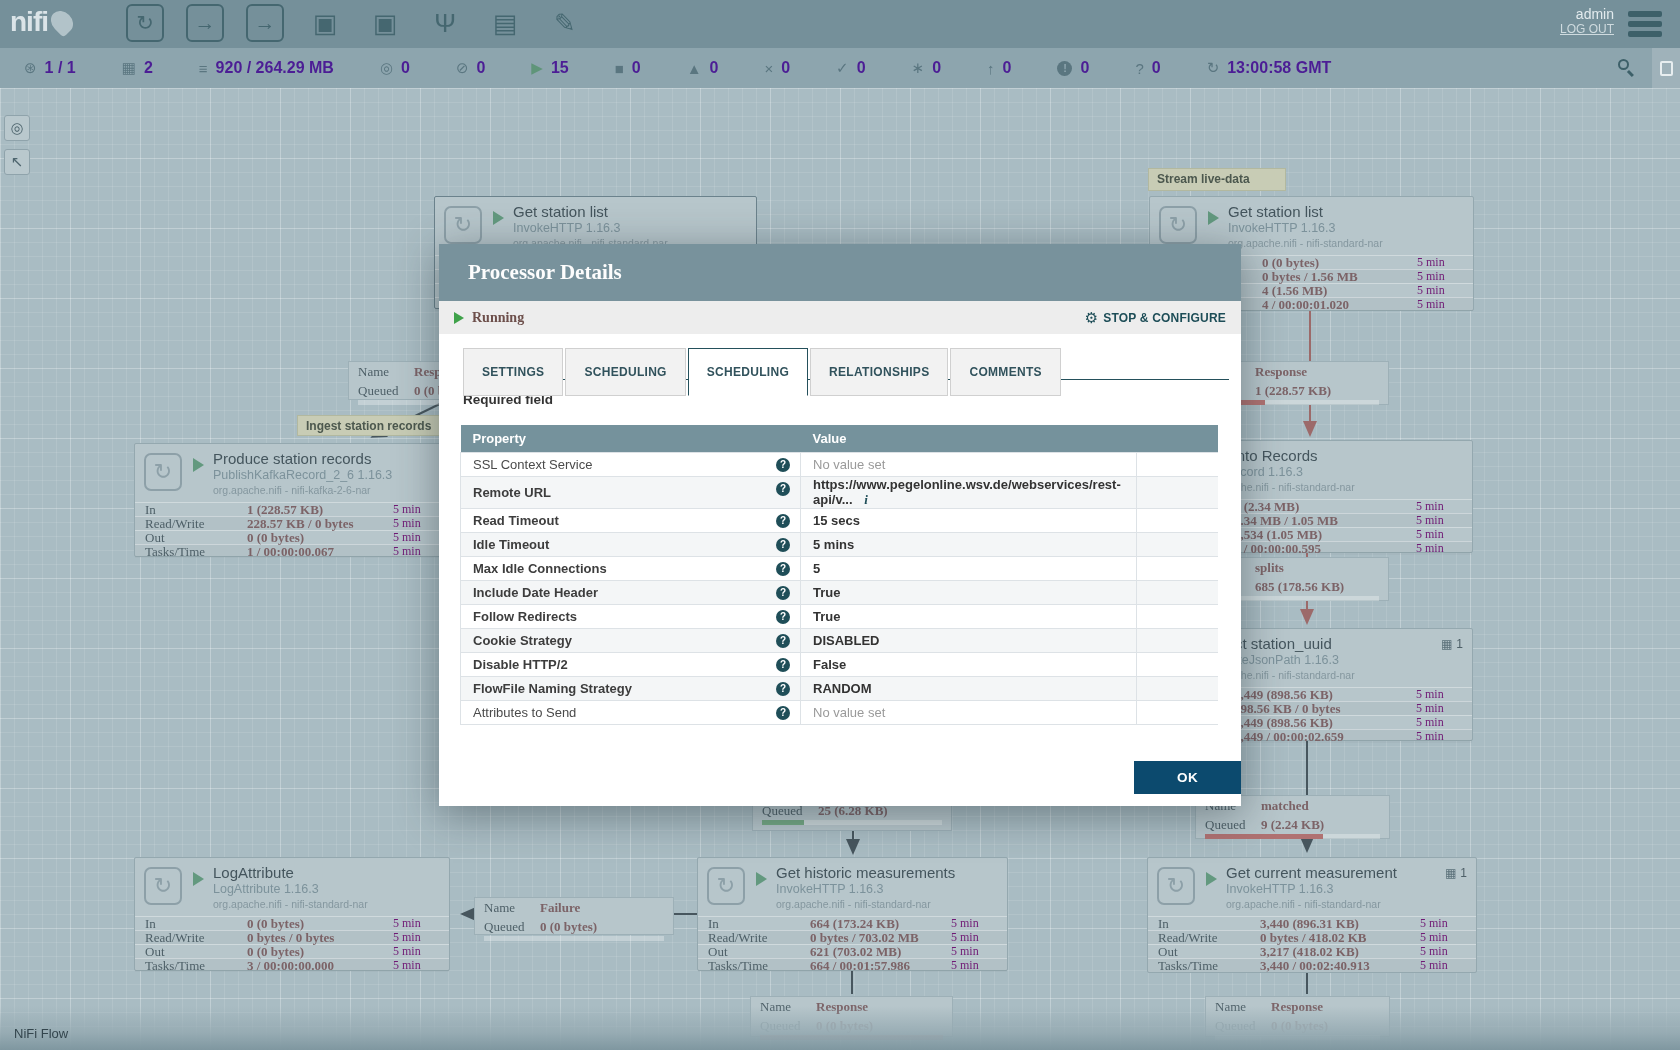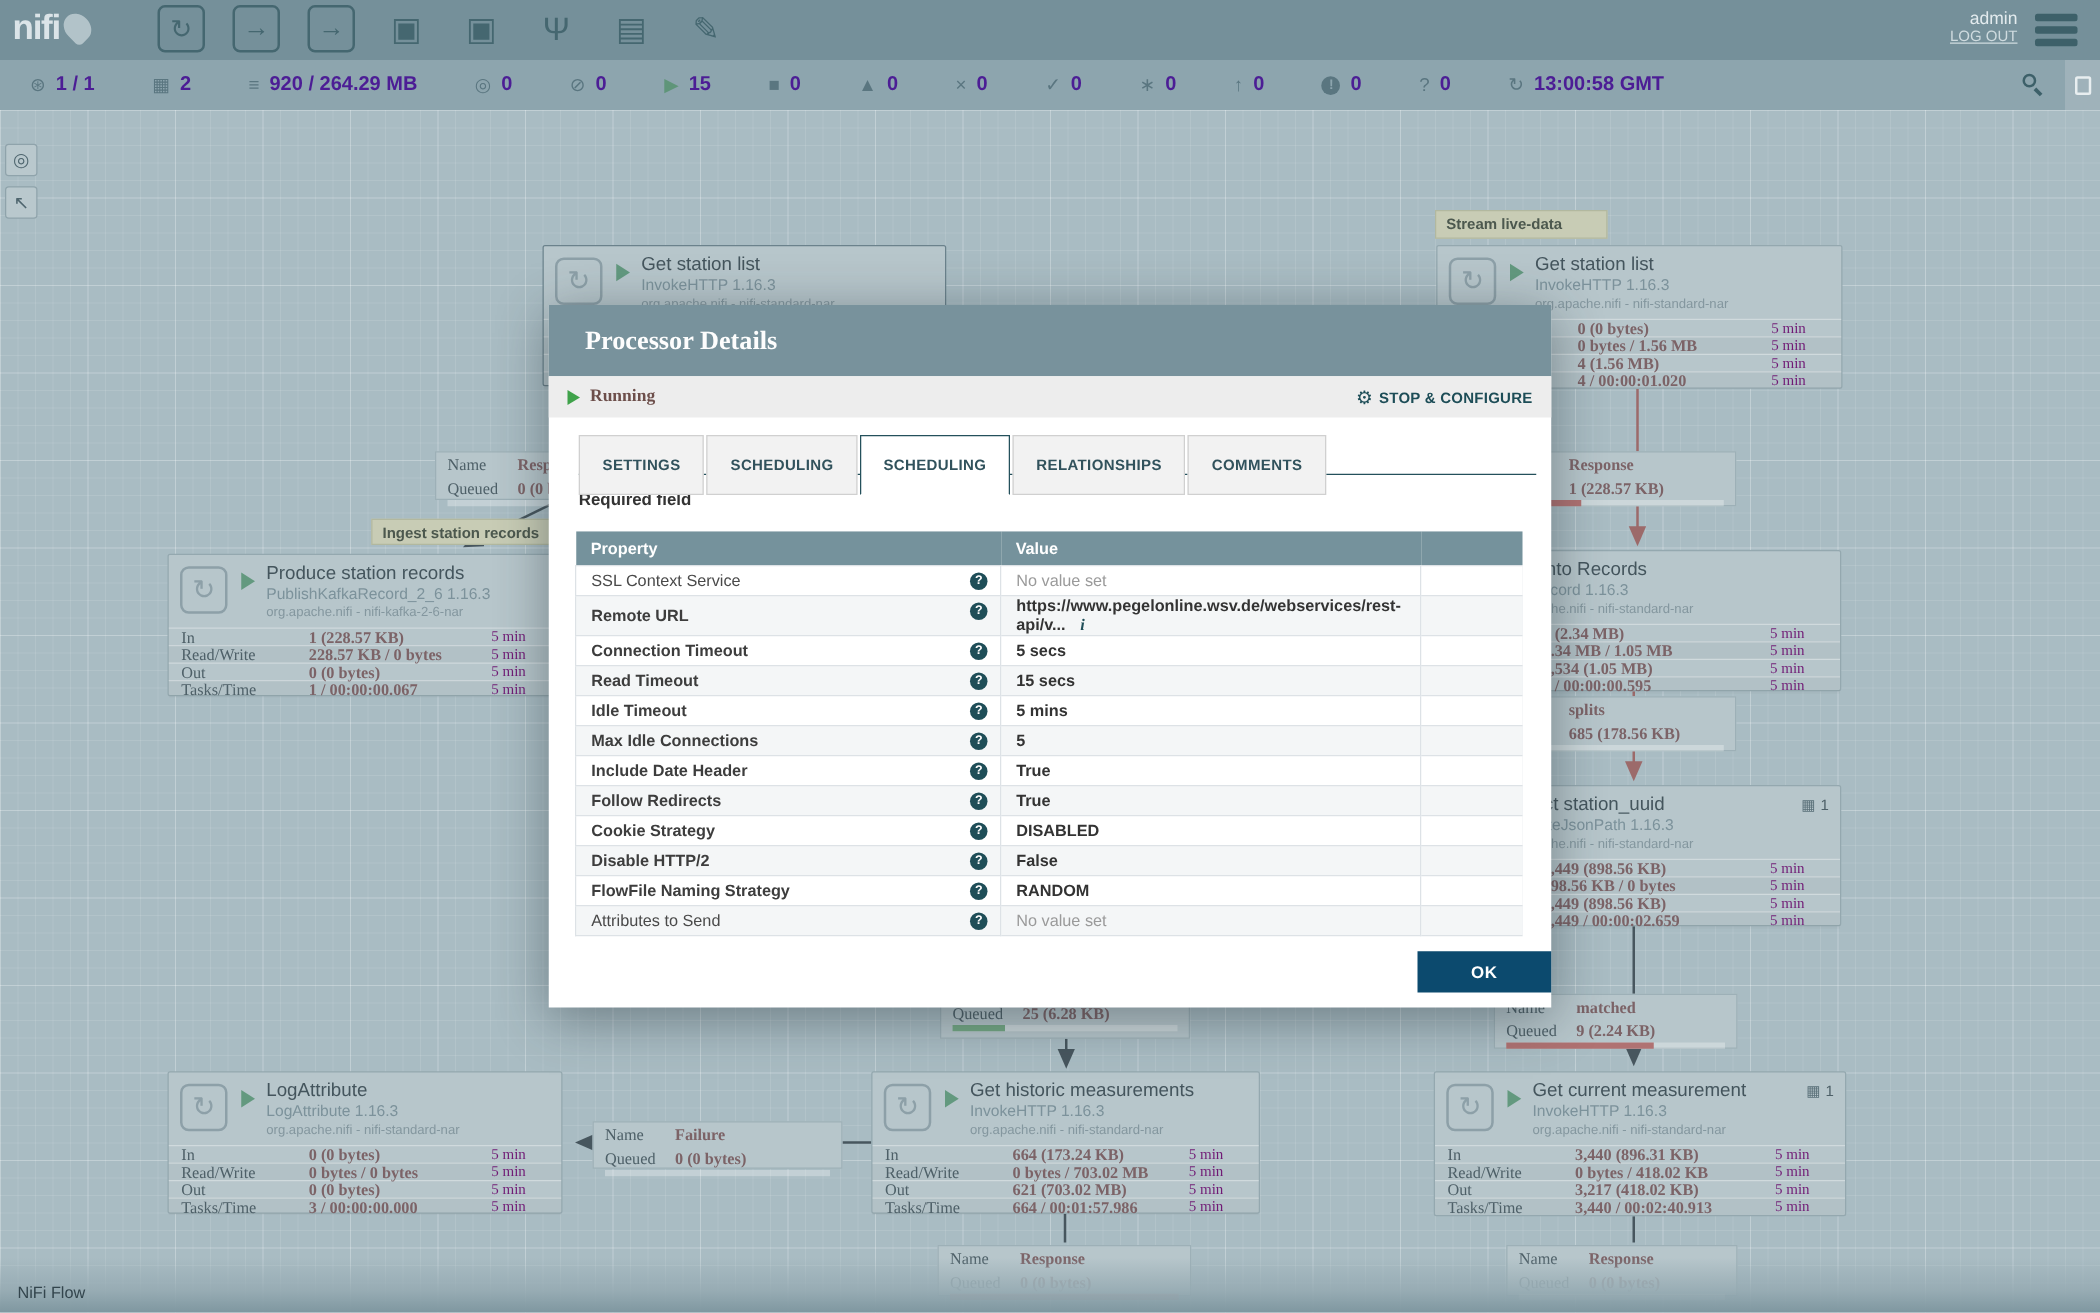--- a/index.html
+++ b/index.html
@@ -766,31 +766,20 @@
                 <span class="prop b">Remote URL</span>
                 <span class="help">?</span>
               </td>
               <td>
                 <span class="val b">https://www.pegelonline.wsv.de/webservices/rest-api/v...</span>
                 <span class="info-i">i</span>
               </td>
               <td></td>
             </tr>
 
-            <tr>
-              <td class="prop-cell">
-                <span class="prop b">Connection Timeout</span>
-                <span class="help">?</span>
-              </td>
-              <td>
-                <span class="val b">5 secs</span>
-                
-              </td>
-              <td></td>
-            </tr>
 
             <tr>
               <td class="prop-cell">
                 <span class="prop b">Read Timeout</span>
                 <span class="help">?</span>
               </td>
               <td>
                 <span class="val b">15 secs</span>
                 
               </td>

